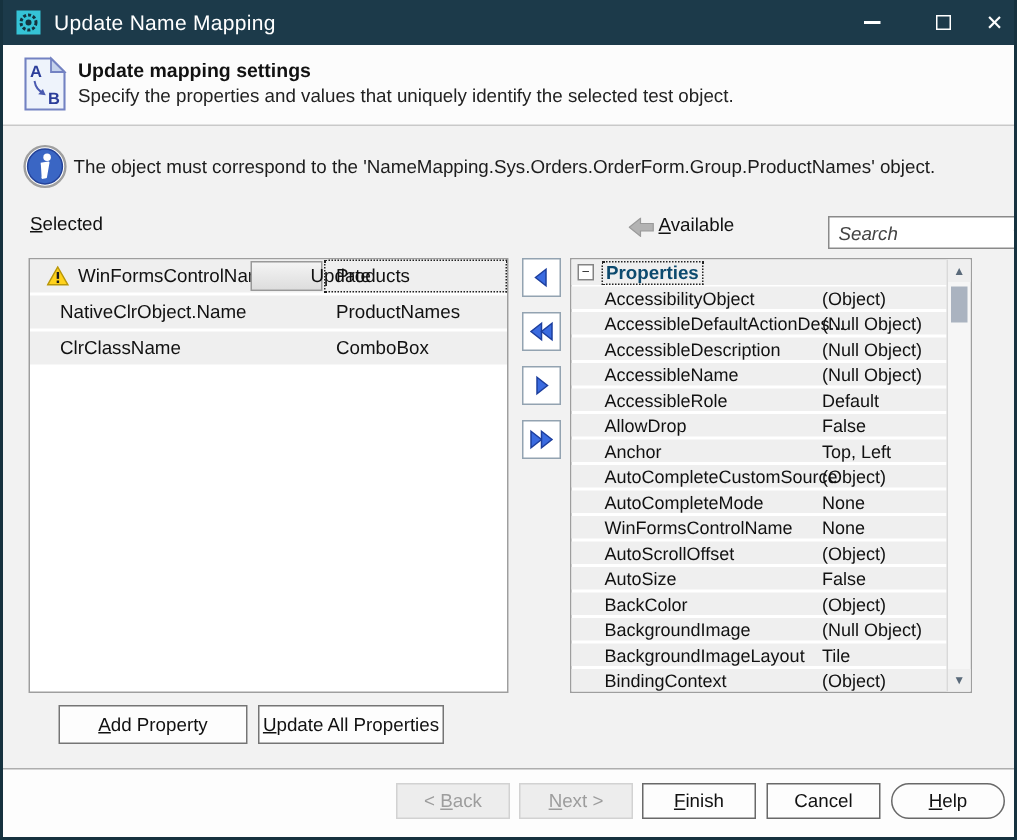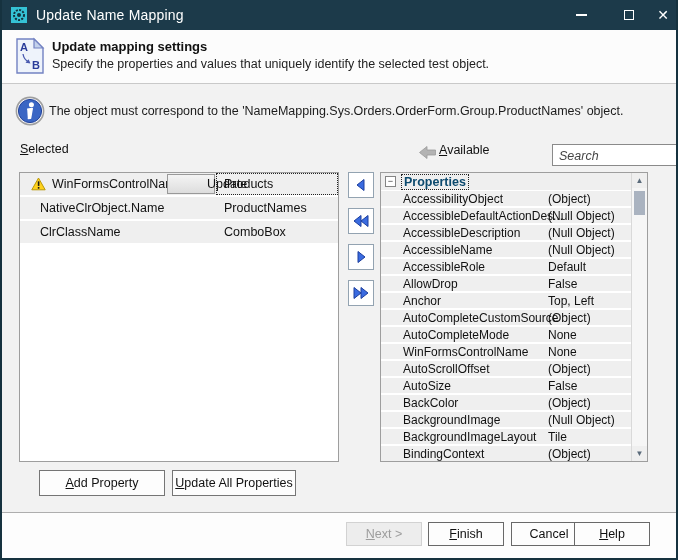--- a/index.html
+++ b/index.html
@@ -66,21 +66,21 @@
   
   .act-btn{position:absolute;top:470px;height:26px;background:#fdfdfd;border:1px solid #757575;box-sizing:border-box;
            font-size:12.5px;color:#111;text-align:center;line-height:24px;cursor:default;}
   .btn-addprop{left:37px;width:126px;}
   .btn-updall{left:170px;width:124px;}
   
   .footer{position:absolute;left:0;right:0;bottom:0;height:45px;background:#fdfdfd;border-top:1px solid #aeaeae;}
   .f-btn{position:absolute;top:9px;width:76px;height:24px;background:#fdfdfd;border:1px solid #696969;box-sizing:border-box;
          font-size:12.5px;color:#111;text-align:center;line-height:22px;cursor:default;}
   .f-btn.disabled{background:#ededed;border-color:#d2d2d2;color:#9d9d9d;}
-  .f-back{left:262px;} .f-next{left:344px;} .f-finish{left:426px;} .f-cancel{left:509px;} .f-help{left:572px;}
+  .f-back{left:262px;} .f-next{left:344px;} .f-finish{left:426px;} .f-cancel{left:509px;} .f-help{left:592px;border-radius:12px;}
   u{text-decoration:underline;}
 </style>
 </head>
 <body>
 
 <div class="dialog">
 
   <div class="titlebar">
     <span class="app-icon">
       <svg width="14" height="14" viewBox="0 0 14 14">
@@ -265,19 +265,20 @@
       <span class="sb-arrow sb-up">▲</span>
       <span class="sb-thumb"></span>
       <span class="sb-arrow sb-down">▼</span>
     </div>
   </div>
 
   <div class="act-btn btn-updall"><u>U</u>pdate All Properties</div>
   <div class="act-btn btn-addprop"><u>A</u>dd Property</div>
 
   <div class="footer">
+    <div class="f-btn f-back disabled">&lt; <u>B</u>ack</div>
     <div class="f-btn f-finish"><u>F</u>inish</div>
     <div class="f-btn f-next disabled"><u>N</u>ext &gt;</div>
     <div class="f-btn f-cancel">Cancel</div>
     <div class="f-btn f-help"><u>H</u>elp</div>
   </div>
 
 </div>
 
 </body></html>

